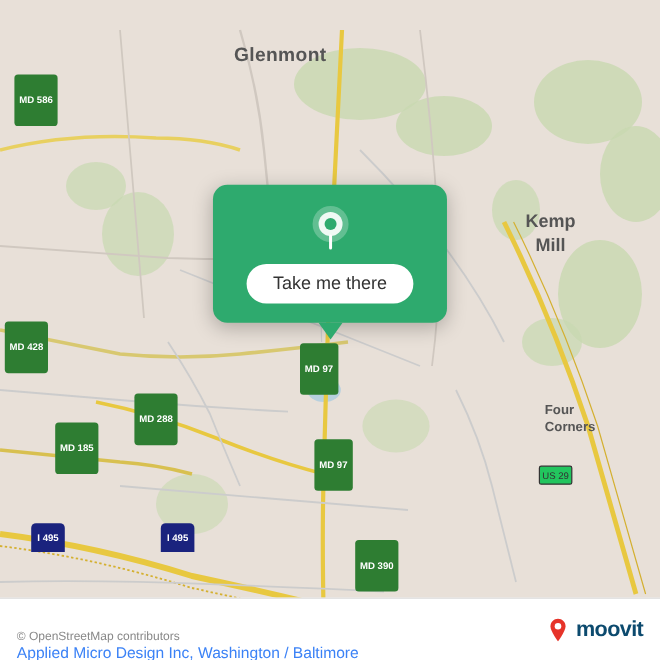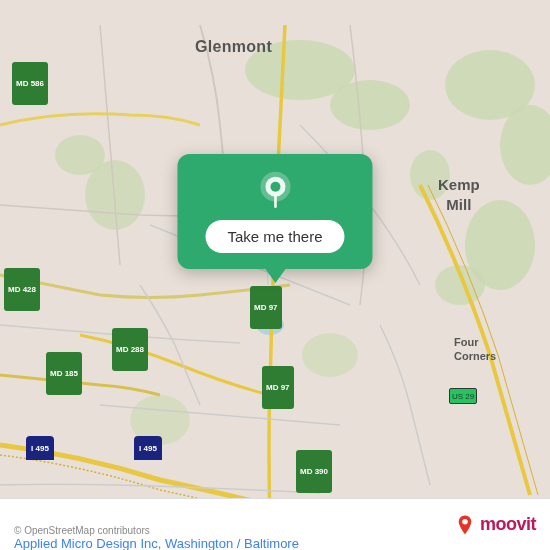--- a/index.html
+++ b/index.html
@@ -64,21 +64,21 @@
     }
 
     #moovit-pin {
       width: 22px;
       height: 22px;
     }
 
     #moovit-text {
       font-size: 18px;
       font-weight: 700;
-      color: #be185d;
+      color: #0c4a6e;
       letter-spacing: -0.5px;
     }
 
     
     #popup-card {
       position: absolute;
       top: 130px;
       left: 50%;
       transform: translateX(-50%);
       background: #2eaa6e;

